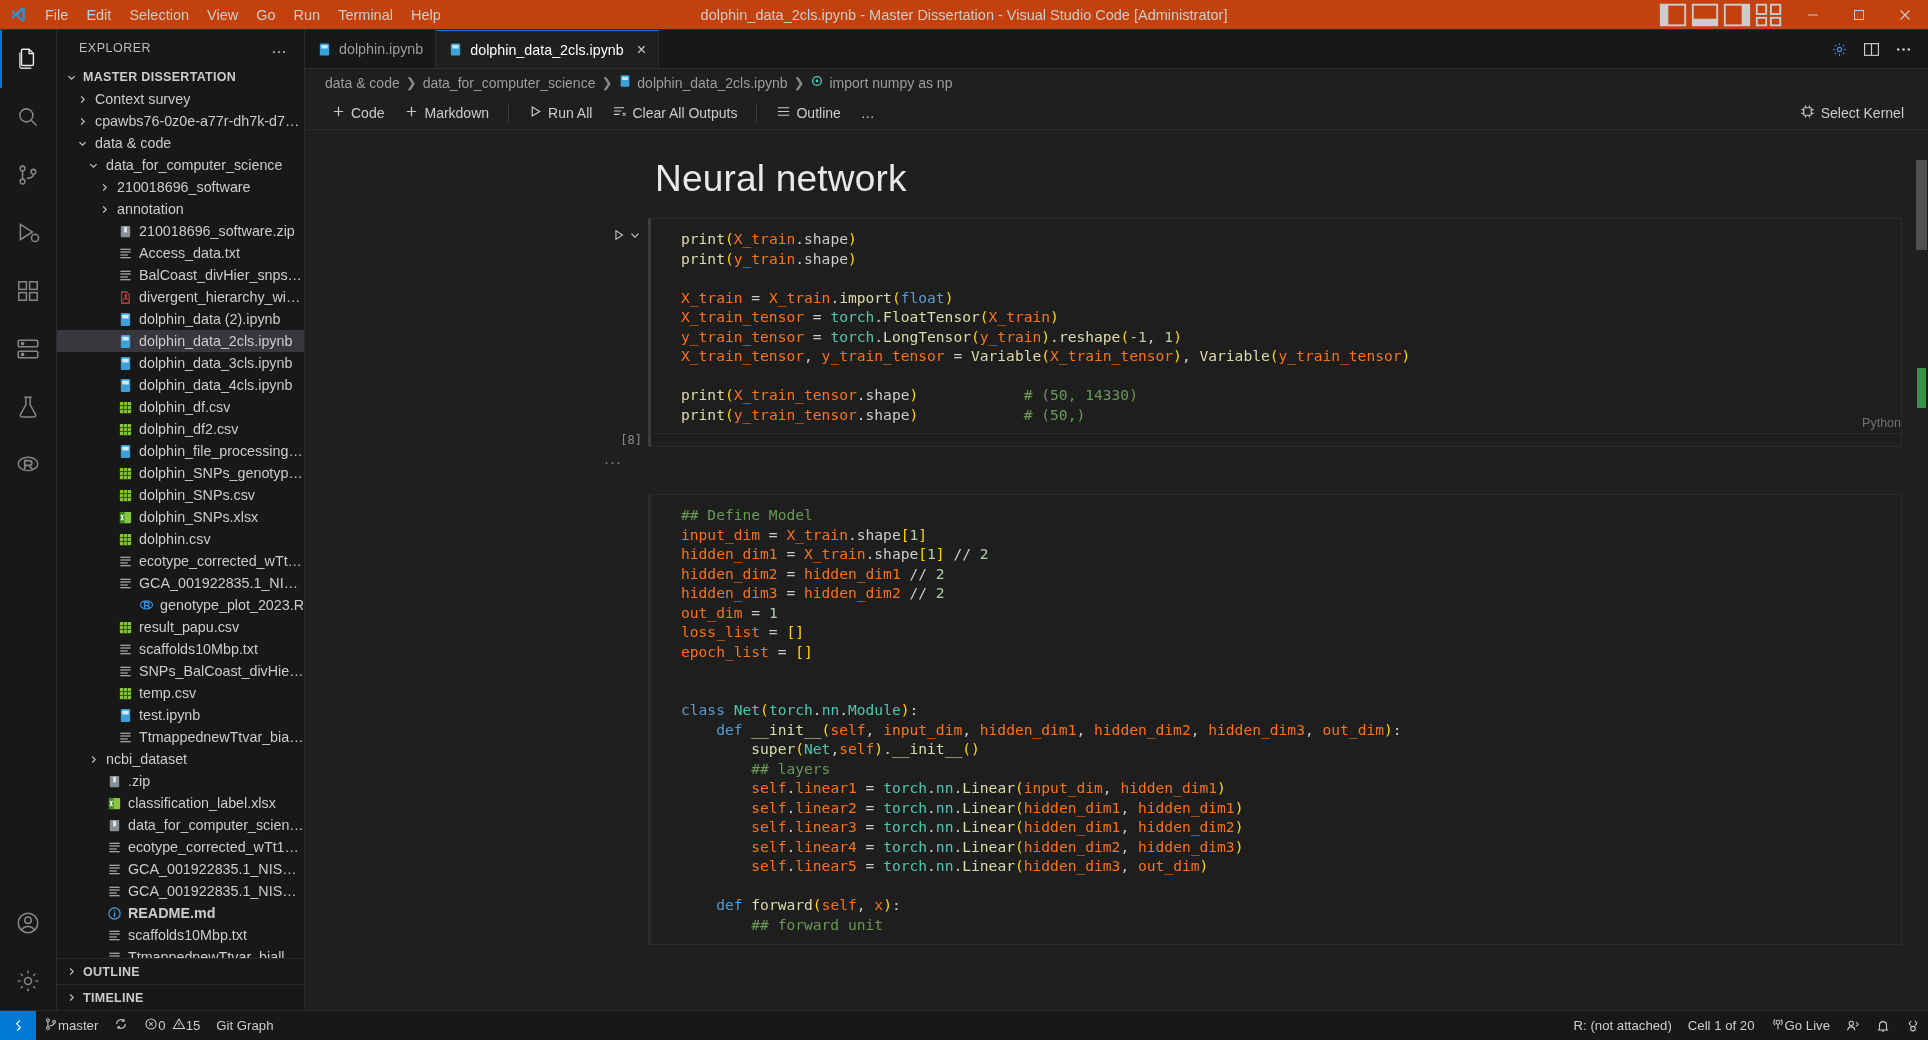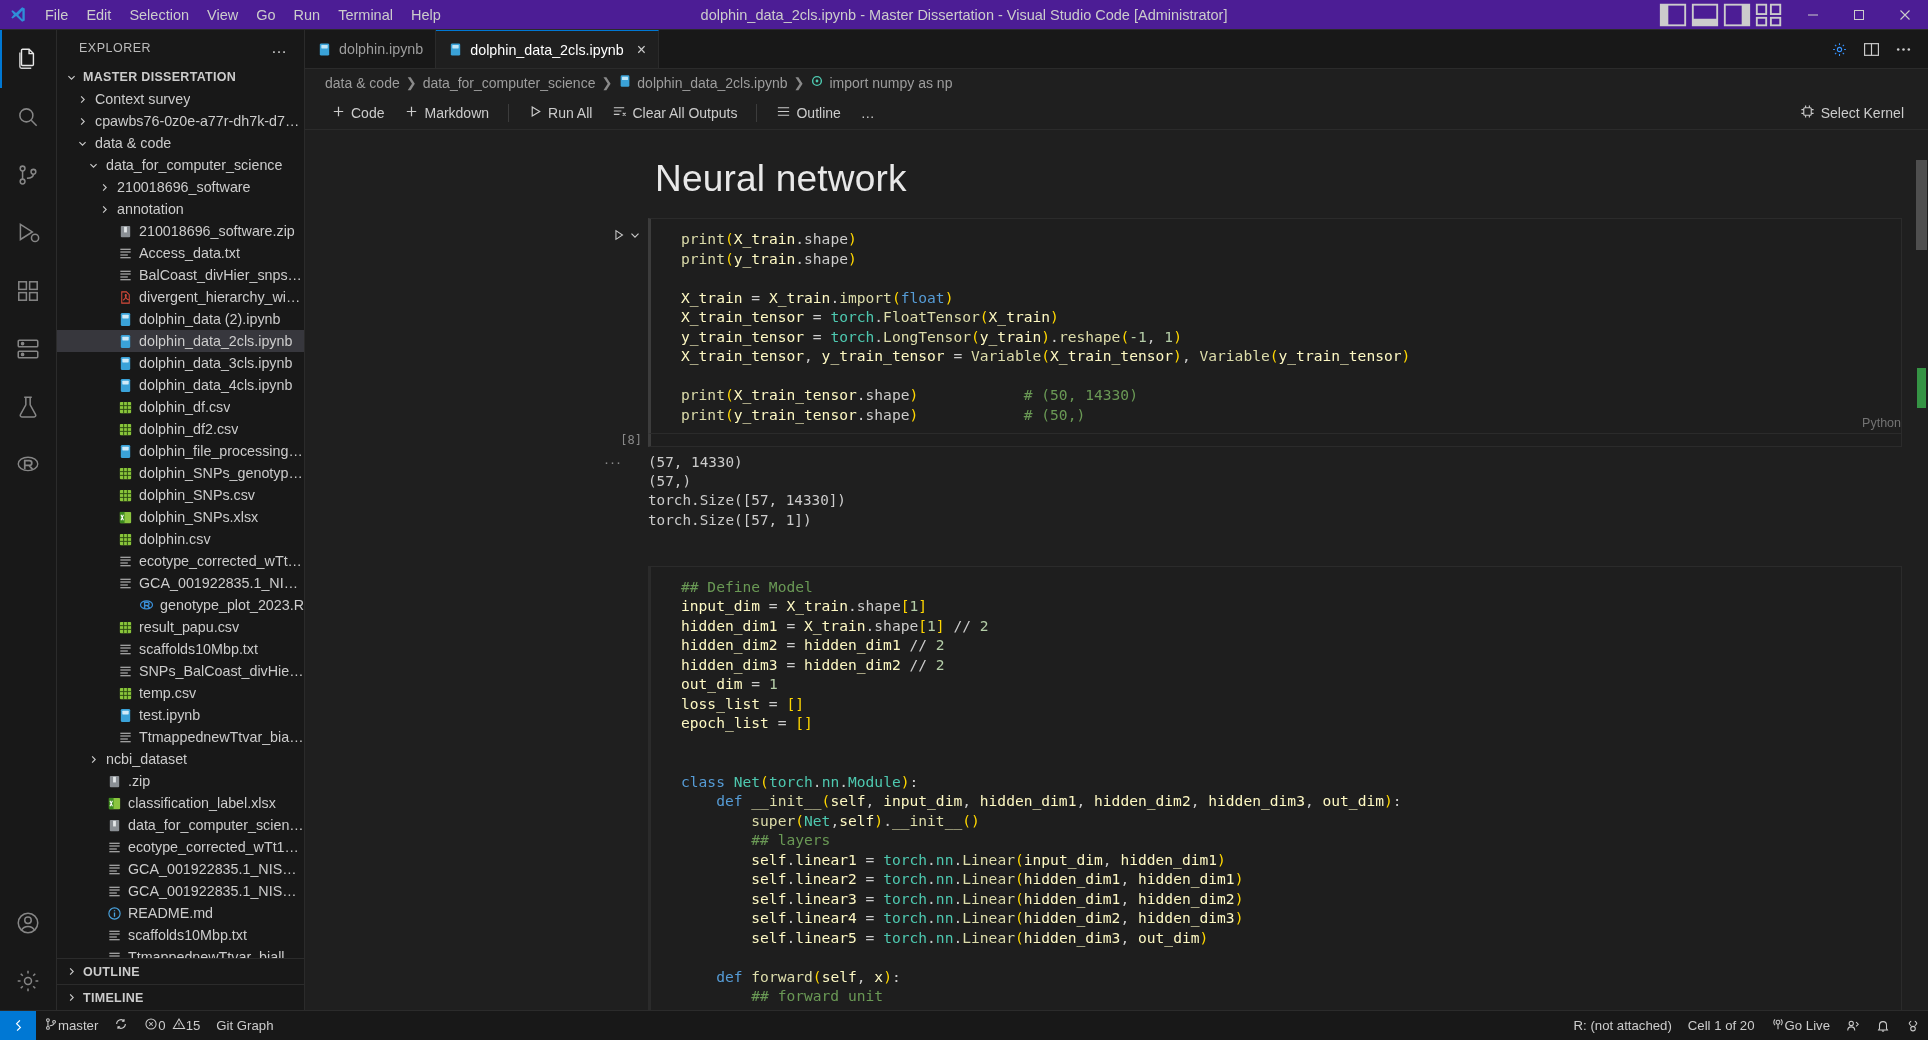--- a/index.html
+++ b/index.html
@@ -8,21 +8,21 @@
     background:#1f1f1f;
     font-family:"Liberation Sans", sans-serif;
     color:#cccccc;
     font-size:15px;
     -webkit-font-smoothing:antialiased;
   }
   .app { width:1928px; height:1040px; display:flex; flex-direction:column; }
 
   
   .titlebar {
-    height:30px; min-height:30px; background:#4c1d95; display:flex; align-items:center;
+    height:30px; min-height:30px; background:#c2410c; display:flex; align-items:center;
     border-bottom:1px solid #2b2b2b; position:relative;
   }
   .vs-logo { width:36px; display:flex; align-items:center; justify-content:center; }
   .vs-logo svg { width:18px; height:18px; }
   .menu { display:flex; align-items:center; gap:0px; }
   .menu-item {
     padding:3px 9px; font-size:14.5px; color:#cccccc; cursor:default; border-radius:3px;
   }
   .win-title {
     position:absolute; left:0; right:0; text-align:center; font-size:14.5px; color:#cccccc;
@@ -155,21 +155,21 @@
     font-family:"DejaVu Sans Mono", monospace; font-size:14.3px; line-height:19.2px;
     color:#cccccc; white-space:pre; margin:0; padding:6px 0 12px 0;
   }
 
   
   .t-kw   { color:#569cd6; }
   .t-fn   { color:#dcdcaa; }
   .t-cls  { color:#4ec9b0; }
   .t-num  { color:#b5cea8; }
   .t-cmt  { color:#6a9955; }
-  .t-var  { color:#fef9c3; }
+  .t-var  { color:#f97316; }
   .t-par  { color:#ffd700; }
 
   
   .nb-scroll {
     position:absolute; right:0; top:0; width:14px; height:100%;
   }
   .nb-thumb { position:absolute; right:1px; top:30px; width:11px; height:90px; background:#4f4f4f; }
   .nb-track-mark { position:absolute; right:2px; top:238px; width:9px; height:40px; background:#3aa84b; opacity:.85;}
 
   
@@ -682,21 +682,21 @@
             </div>
             <div class="row" style="padding-left: 28px;">
               <span class="twisty"></span>
               <span class="fi">
                 <svg viewBox="0 0 16 16" fill="none" stroke="#cccccc" stroke-width="1.1">
                   <path d="M2.5 3.5h11M2.5 6.5h11M2.5 9.5h8M2.5 12.5h11"></path>
                 </svg>
               </span>
               <span class="rname">GCA_001922835.1_NIST_Tur_tru_v1...</span>
             </div>
-            <div class="row" style="padding-left: 28px;">
+            <div class="row" style="padding-left: 28px; font-weight: bold;">
               <span class="twisty"></span>
               <span class="fi">
                 <svg viewBox="0 0 16 16">
                   <circle cx="8" cy="8" r="6" fill="none" stroke="#4aa3df" stroke-width="1.2"></circle>
                   <path d="M8 4.6v.9M8 7v4.4" stroke="#4aa3df" stroke-width="1.4"></path>
                 </svg>
               </span>
               <span class="rname">README.md</span>
             </div>
             <div class="row" style="padding-left: 28px;">
@@ -905,24 +905,20 @@
             <div class="cell-gutter" style="padding-top:0;align-items:flex-start;">
               <span class="exec-label">[8]</span>
             </div>
             <div style="flex:1;border-top:1px solid #2b2b2b;border-left:3px solid #3c3c3c;border-right:1px solid #2b2b2b;border-bottom:1px solid #2b2b2b;height:14px;margin-right:26px;background:#1e1e1e;"></div>
           </div>
 
           <div class="outwrap">
             <div class="out-gutter">
               <span>···</span>
             </div>
-            <pre class="output">(57, 14330)
-(57,)
-torch.Size([57, 14330])
-torch.Size([57, 1])</pre>
           </div>
 
           <div class="cellwrap" style="margin-top:24px;">
             <div class="cell-gutter"></div>
             <div class="codecell">
               <pre class="code"><span class="t-cmt">## Define Model</span>
 <span class="t-var">input_dim</span> = <span class="t-var">X_train</span>.shape<span class="t-par">[</span><span class="t-num">1</span><span class="t-par">]</span>
 <span class="t-var">hidden_dim1</span> = <span class="t-var">X_train</span>.shape<span class="t-par">[</span><span class="t-num">1</span><span class="t-par">]</span> // <span class="t-num">2</span>
 <span class="t-var">hidden_dim2</span> = <span class="t-var">hidden_dim1</span> // <span class="t-num">2</span>
 <span class="t-var">hidden_dim3</span> = <span class="t-var">hidden_dim2</span> // <span class="t-num">2</span>

